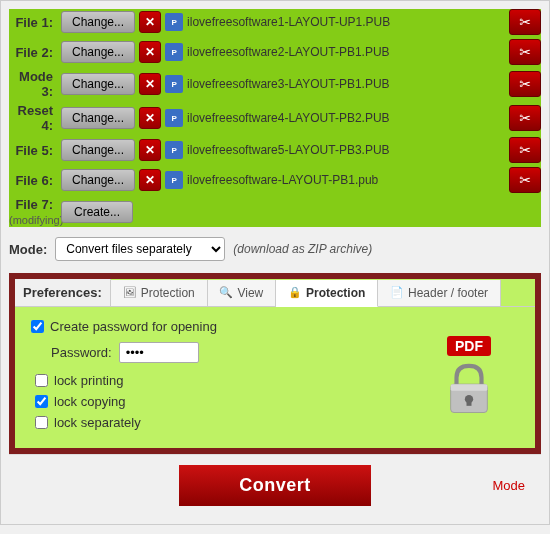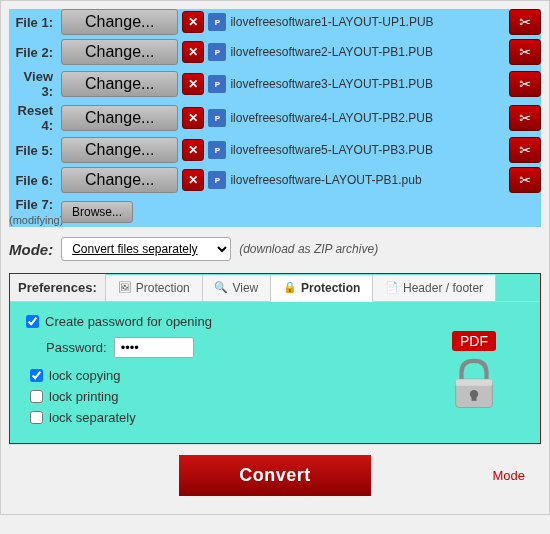--- a/index.html
+++ b/index.html
@@ -13,21 +13,21 @@
     }
 
     .main-container {
       background: #f0f0f0;
       padding: 8px;
       border: 1px solid #ccc;
       margin: 0;
     }
 
     .file-rows {
-      background: #7dd3fc;
+      background: #84cc16;
     }
 
     .file-row {
       display: flex;
       align-items: center;
       margin-bottom: 4px;
       gap: 4px;
     }
 
     .file-label {
@@ -42,22 +42,22 @@
     .file-label-optional {
       font-weight: normal;
       font-size: 11px;
       color: #555;
     }
 
     .btn-change {
       background: linear-gradient(to bottom, #c8c8c8, #a0a0a0);
       border: 1px solid #888;
       border-radius: 3px;
-      padding: 3px 23px;
-      font-size: 16px;
+      padding: 3px 10px;
+      font-size: 12px;
       cursor: pointer;
       color: #000;
       min-width: 72px;
     }
 
     .btn-browse {
       background: linear-gradient(to bottom, #c8c8c8, #a0a0a0);
       border: 1px solid #888;
       border-radius: 3px;
       padding: 3px 10px;
@@ -130,43 +130,41 @@
     .mode-row {
       display: flex;
       align-items: center;
       gap: 8px;
       margin-top: 6px;
       padding: 4px 0;
     }
 
     .mode-label {
       font-weight: bold;
-      font-size: 15px;
-      font-style: italic;
+      font-size: 13px;
     }
 
     .mode-select {
       padding: 3px 6px;
       border: 1px solid #aaa;
       border-radius: 3px;
       font-size: 12px;
       background: white;
       min-width: 170px;
-      text-decoration: underline;
     }
 
     .mode-note {
       font-size: 12px;
       color: #555;
       font-style: italic;
     }
 
     .preferences-section {
-      background: #5eead4;
-      border: 1px solid #7f1d1d;
+      background: #bef264;
+      border: 6px solid #7f1d1d;
       margin-top: 8px;
     }
 
     .pref-header {
       display: flex;
       align-items: center;
       border-bottom: 1px solid #ccc;
     }
 
     .pref-label {
@@ -263,21 +261,21 @@
     .pdf-lock-container {
       display: flex;
       flex-direction: column;
       align-items: center;
       justify-content: center;
     }
 
     .pdf-badge {
       background: #cc0000;
       color: white;
-      font-weight: normal;
+      font-weight: bold;
       font-size: 14px;
       padding: 2px 8px;
       border-radius: 3px;
       margin-bottom: 4px;
     }
 
     .lock-icon-svg {
       width: 50px;
       height: 60px;
     }
@@ -347,21 +345,21 @@
         </div>
         <div class="file-icon">
           <div class="pub-icon" style="font-size:8px;font-weight:bold;background:#3a6fc4;color:white;width:18px;height:18px;display:flex;align-items:center;justify-content:center;border-radius:2px;">P</div>
         </div>
         <span class="file-name">ilovefreesoftware2-LAYOUT-PB1.PUB</span>
         <div class="btn-scissors">
           <span class="scissors-unicode">✂</span>
         </div>
       </div>
       <div class="file-row">
-        <span class="file-label">View 3:</span>
+        <span class="file-label">Mode 3:</span>
         <button class="btn-change">Change...</button>
         <div class="btn-remove">
           <span style="color:white;font-weight:bold;font-size:12px;">✕</span>
         </div>
         <div class="file-icon">
           <div class="pub-icon" style="font-size:8px;font-weight:bold;background:#3a6fc4;color:white;width:18px;height:18px;display:flex;align-items:center;justify-content:center;border-radius:2px;">P</div>
         </div>
         <span class="file-name">ilovefreesoftware3-LAYOUT-PB1.PUB</span>
         <div class="btn-scissors">
           <span class="scissors-unicode">✂</span>
@@ -404,21 +402,21 @@
         <div class="file-icon">
           <div class="pub-icon" style="font-size:8px;font-weight:bold;background:#3a6fc4;color:white;width:18px;height:18px;display:flex;align-items:center;justify-content:center;border-radius:2px;">P</div>
         </div>
         <span class="file-name">ilovefreesoftware-LAYOUT-PB1.pub</span>
         <div class="btn-scissors">
           <span class="scissors-unicode">✂</span>
         </div>
       </div>
       <div class="file-row">
         <span class="file-label"><span>File 7:</span><br><span class="file-label-optional">(modifying)</span></span>
-        <button class="btn-browse">Browse...</button>
+        <button class="btn-browse">Create...</button>
       </div>
     </div>
 
   <div class="mode-row">
     <span class="mode-label">Mode:</span>
     <select class="mode-select" id="mode-select">
     <option value="Convert files separately">Convert files separately</option><option value="Merge files into one PDF">Merge files into one PDF</option></select>
     <span class="mode-note">(download as ZIP archive)</span>
   </div>
 
@@ -448,26 +446,26 @@
       <div class="pref-left">
         <div class="checkbox-row">
           <input type="checkbox" id="chk-create-pw" checked="" style="">
           <label for="chk-create-pw">Create password for opening</label>
         </div>
         <div class="password-row">
           <label>Password:</label>
           <input type="password" class="password-input" value="test" style="">
         </div>
         <div class="checkbox-item">
+          <input type="checkbox" id="chk-lock-print" style="">
+          <label for="chk-lock-print">lock printing</label>
+        </div>
+        <div class="checkbox-item">
           <input type="checkbox" id="chk-lock-copy" checked="" style="">
           <label for="chk-lock-copy">lock copying</label>
-        </div>
-        <div class="checkbox-item">
-          <input type="checkbox" id="chk-lock-print" style="">
-          <label for="chk-lock-print">lock printing</label>
         </div>
         <div class="checkbox-item">
           <input type="checkbox" id="chk-lock-mod" style="">
           <label for="chk-lock-mod">lock separately</label>
         </div>
       </div>
       <div class="pref-right">
         <div class="pdf-lock-container">
           <div class="pdf-badge">PDF</div>
           <svg class="lock-icon-svg" viewBox="0 0 60 70" xmlns="http://www.w3.org/2000/svg">

